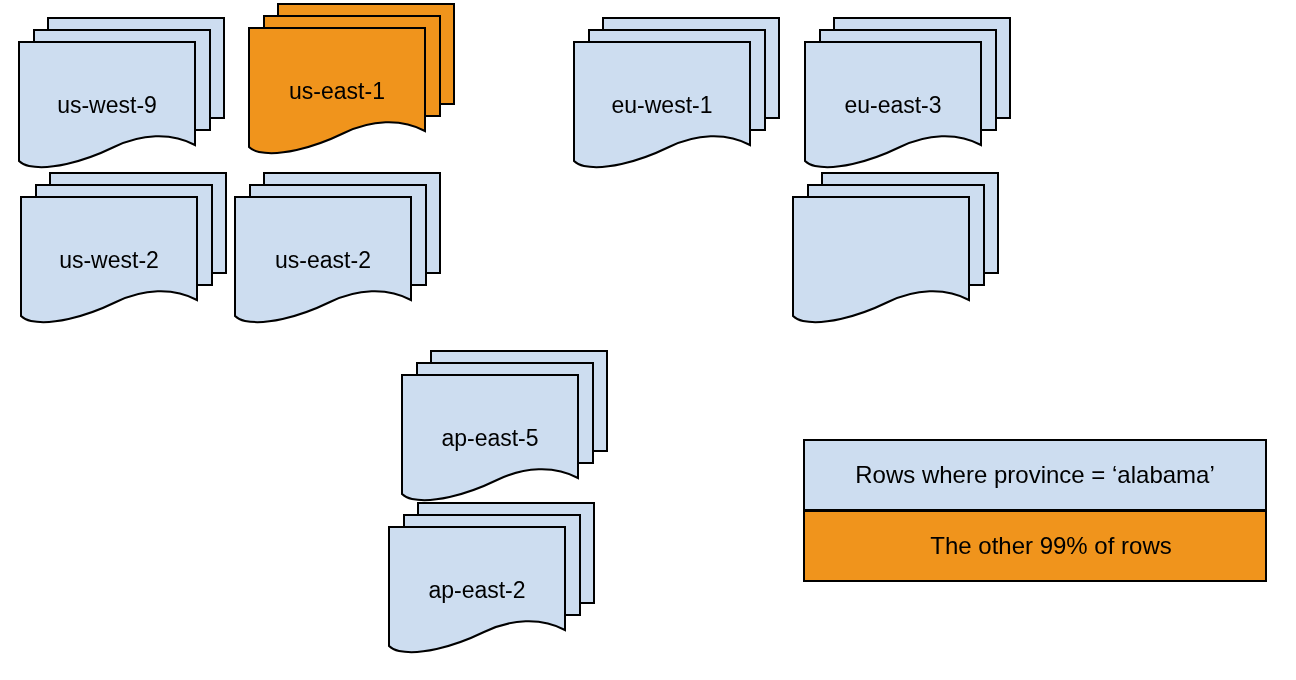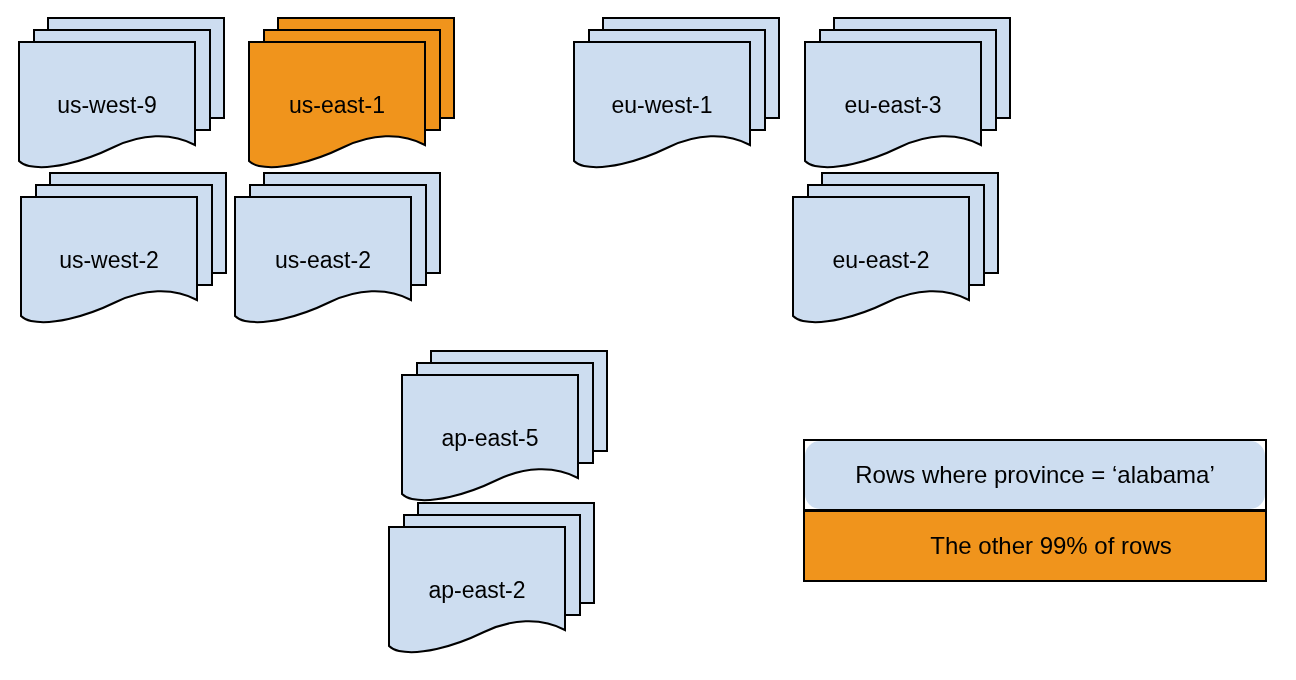--- a/index.html
+++ b/index.html
@@ -62,38 +62,38 @@
     flex: 1;
     display: flex;
     align-items: center;
     justify-content: center;
     font-size: 24px;
     white-space: nowrap;
   }
   .legend-item + .legend-item {
     border-top: 3px solid var(--stroke, #000000);
   }
-  .legend-item.page { background: var(--page-fill, #cdddf0); border-radius: 15px; }
+  .legend-item.page { background: var(--page-fill, #cdddf0); }
   .legend-item.highlight { background: var(--highlight-fill, #f0941c); padding-left: 32px; }
 </style>
 </head>
 <body>
 
 <div class="canvas">
 
   <div class="stack" style="left:17px; top:17px; z-index:5">
     <svg viewBox="0 0 210 156" width="210" height="156" aria-hidden="true">
       <rect class="sheet" x="31" y="1" width="176" height="100"></rect>
       <rect class="sheet" x="17" y="13" width="176" height="100"></rect>
       <path class="sheet" d="M2,25 L178,25 L178,128 C154,115 124,117 97,130 C64,146 32,153 12,149 C7,148 4,146 2,144 Z"></path>
     </svg>
     <div class="stack-label">us-west-9</div>
   </div>
 
-  <div class="stack highlight" style="left:247px; top:17px; z-index:5">
+  <div class="stack highlight" style="left:247px; top:3px; z-index:5">
     <svg viewBox="0 0 210 156" width="210" height="156" aria-hidden="true">
       <rect class="sheet" x="31" y="1" width="176" height="100"></rect>
       <rect class="sheet" x="17" y="13" width="176" height="100"></rect>
       <path class="sheet" d="M2,25 L178,25 L178,128 C154,115 124,117 97,130 C64,146 32,153 12,149 C7,148 4,146 2,144 Z"></path>
     </svg>
     <div class="stack-label">us-east-1</div>
   </div>
 
   <div class="stack" style="left:572px; top:17px; z-index:5">
     <svg viewBox="0 0 210 156" width="210" height="156" aria-hidden="true">
@@ -131,21 +131,20 @@
     <div class="stack-label">us-east-2</div>
   </div>
 
 
   <div class="stack" style="left:791px; top:172px; z-index:4">
     <svg viewBox="0 0 210 156" width="210" height="156" aria-hidden="true">
       <rect class="sheet" x="31" y="1" width="176" height="100"></rect>
       <rect class="sheet" x="17" y="13" width="176" height="100"></rect>
       <path class="sheet" d="M2,25 L178,25 L178,128 C154,115 124,117 97,130 C64,146 32,153 12,149 C7,148 4,146 2,144 Z"></path>
     </svg>
-    <div class="stack-label">eu-east-2</div>
   </div>
 
   <div class="stack" style="left:400px; top:350px; z-index:3">
     <svg viewBox="0 0 210 156" width="210" height="156" aria-hidden="true">
       <rect class="sheet" x="31" y="1" width="176" height="100"></rect>
       <rect class="sheet" x="17" y="13" width="176" height="100"></rect>
       <path class="sheet" d="M2,25 L178,25 L178,128 C154,115 124,117 97,130 C64,146 32,153 12,149 C7,148 4,146 2,144 Z"></path>
     </svg>
     <div class="stack-label">ap-east-5</div>
   </div>

